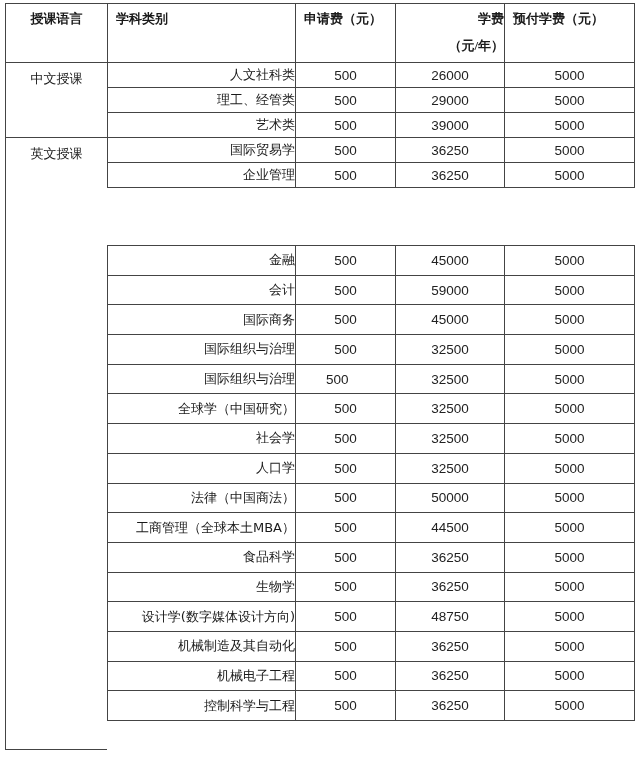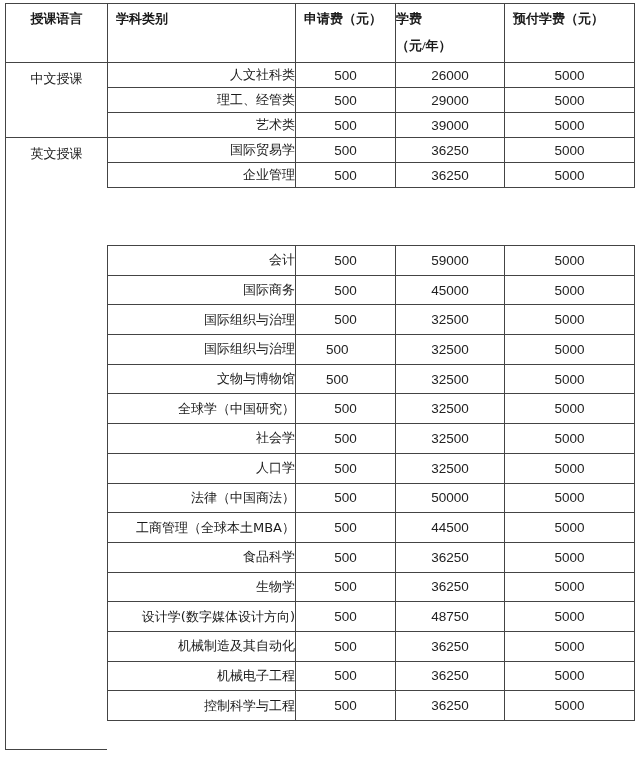--- a/index.html
+++ b/index.html
@@ -63,21 +63,21 @@
     .t2 tr.row { height: 29.7px; }
     td.lang {
       vertical-align: top;
       text-align: center;
       padding-top: 7px !important;
       border-bottom: none !important;
     }
     td.lang.first { border-bottom: 1.5px solid #444 !important; }
     .hdr-cell-inner { padding-left: 8px; }
     .hdr-lang-inner { text-align: center; }
-    .hdr-two-line { line-height: 30px; text-align: left; }
+    .hdr-two-line { line-height: 30px; text-align: right; }
     .continuation-left {
       position: absolute;
       left: 5px;
       top: 183px;
       width: 0;
       height: 567px;
       border-left: 1.5px solid #444;
     }
     .continuation-bottom {
       position: absolute;
@@ -161,20 +161,26 @@
   <div class="continuation-bottom"></div>
 
   <table class="fee t2">
     <colgroup>
       <col class="c2">
         <col class="c3">
         <col class="c4">
         <col class="c5">
     </colgroup>
     <tbody>
+        <tr class="row">
+      <td class="left">金融</td>
+      <td class="num">500</td>
+      <td class="num">45000</td>
+      <td class="num">5000</td>
+    </tr>
     <tr class="row">
       <td class="left">会计</td>
       <td class="num">500</td>
       <td class="num">59000</td>
       <td class="num">5000</td>
     </tr>
     <tr class="row">
       <td class="left">国际商务</td>
       <td class="num">500</td>
       <td class="num">45000</td>
@@ -186,26 +192,20 @@
       <td class="num">32500</td>
       <td class="num">5000</td>
     </tr>
     <tr class="row">
       <td class="left">国际组织与治理</td>
       <td class="num" style="text-align:left;padding-left:30px;">500</td>
       <td class="num">32500</td>
       <td class="num">5000</td>
     </tr>
     <tr class="row">
-      <td class="left">文物与博物馆</td>
-      <td class="num" style="text-align:left;padding-left:30px;">500</td>
-      <td class="num">32500</td>
-      <td class="num">5000</td>
-    </tr>
-    <tr class="row">
       <td class="left">全球学（中国研究）</td>
       <td class="num">500</td>
       <td class="num">32500</td>
       <td class="num">5000</td>
     </tr>
     <tr class="row">
       <td class="left">社会学</td>
       <td class="num">500</td>
       <td class="num">32500</td>
       <td class="num">5000</td>

